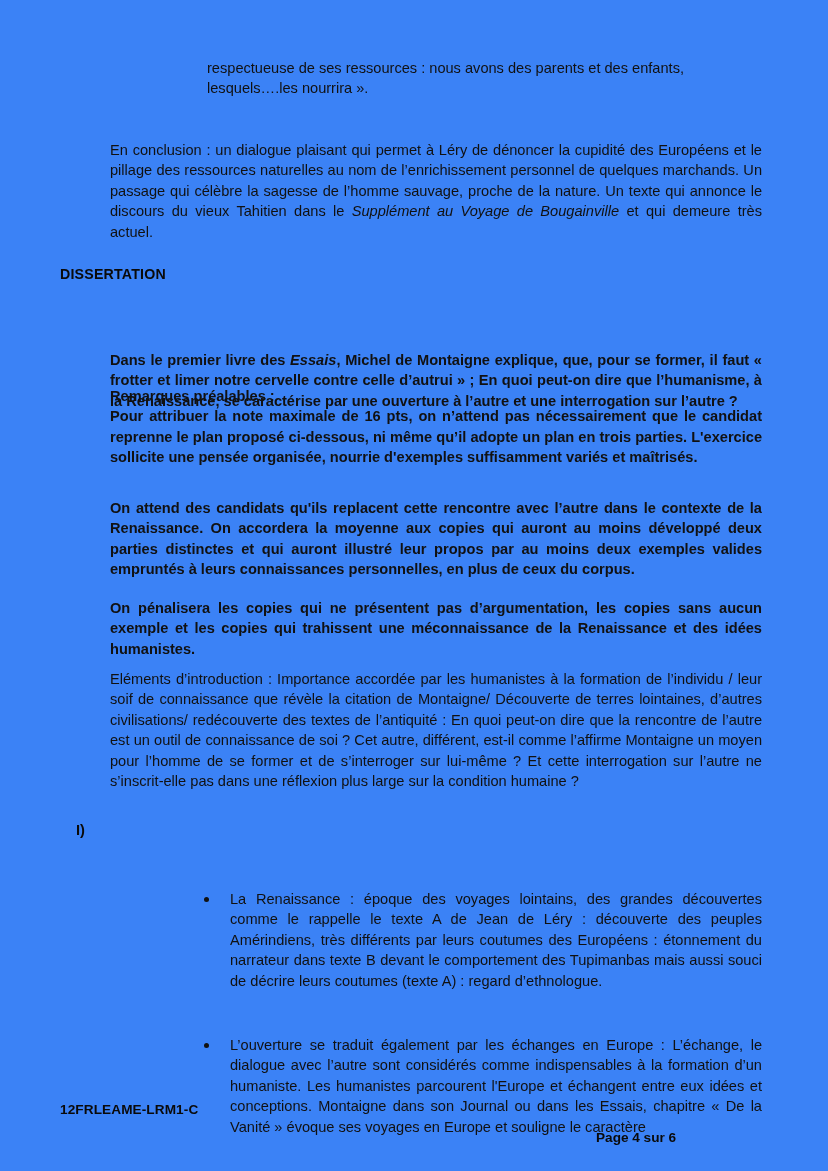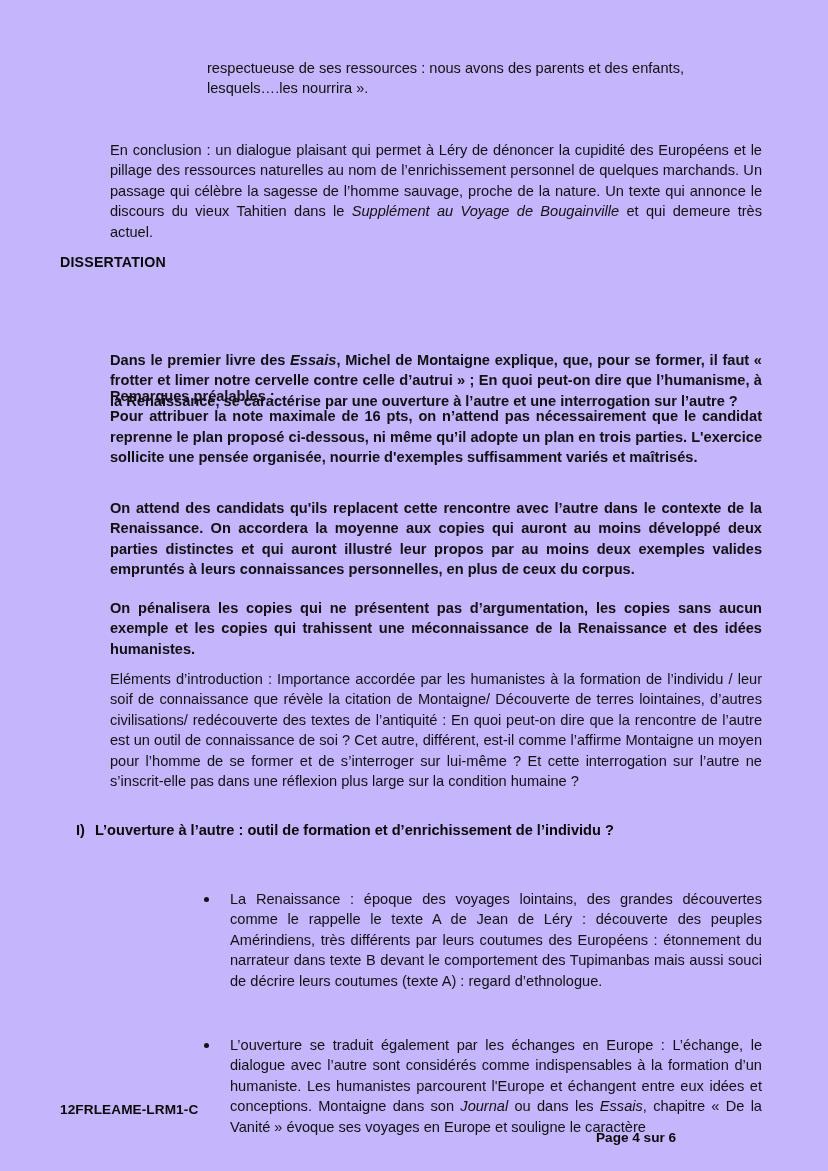--- a/index.html
+++ b/index.html
@@ -13,21 +13,21 @@
     height: 1171px;
     position: relative;
     font-family: "Liberation Sans", sans-serif;
     color: #0a0a0a;
     overflow: hidden;
   }
 
   .page {
     position: absolute;
     inset: 0;
-    background: #c4b5fd;
+    background: #3b82f6;
   }
 
   
   .para {
     position: absolute;
     text-align: justify;
     font-size: 14.6px;
     line-height: 20.4px;
     color: #111111;
     -webkit-font-smoothing: antialiased;
@@ -48,21 +48,21 @@
 
   #conclusion {
     left: 110px;
     top: 140px;
     width: 652px;
   }
 
   #dissertation-heading {
     position: absolute;
     left: 60px;
-    top: 254px;
+    top: 266px;
     font-size: 14.2px;
     font-weight: bold;
     letter-spacing: 0.2px;
     color: #0a0a0a;
   }
 
   #subject-statement {
     left: 110px;
     top: 306px;
     width: 652px;
@@ -132,21 +132,20 @@
   #bullets li .dot {
     position: absolute;
     left: 4px;
     top: 8px;
     width: 5px;
     height: 5px;
     border-radius: 50%;
     background: #111111;
   }
   #bullets li .it {
-    font-style: italic;
   }
 
   
   .footer {
     position: absolute;
     left: 0;
     right: 0;
     top: 1090px;
     height: 24px;
   }
@@ -196,21 +195,20 @@
   </div>
 
   <div class="para bold" id="expectations-block">On attend des candidats qu'ils replacent cette rencontre avec l’autre dans le contexte de la Renaissance. On accordera la moyenne aux copies qui auront au moins développé deux parties distinctes  et qui auront illustré leur propos par au moins deux exemples valides empruntés à leurs connaissances personnelles, en plus de ceux du corpus.</div>
 
   <div class="para bold" id="penalties-block">On pénalisera  les copies qui ne présentent pas d’argumentation, les copies sans aucun exemple et les copies qui trahissent une méconnaissance de la Renaissance et des idées humanistes.</div>
 
   <div class="para" id="intro-elements">Eléments d’introduction : Importance accordée par les humanistes à la formation de l’individu / leur soif de connaissance que révèle la citation de Montaigne/ Découverte de terres lointaines, d’autres civilisations/ redécouverte des textes de l’antiquité : En quoi peut-on dire que la rencontre de l’autre est un outil de connaissance de soi ? Cet autre, différent, est-il comme l’affirme Montaigne un moyen pour l’homme de se former et de s’interroger sur lui-même ? Et cette interrogation sur l’autre ne s’inscrit-elle pas dans une réflexion plus large sur la condition humaine ?</div>
 
   <div id="section-one">
     <span class="marker">I)</span>
-    <span>L’ouverture à l’autre : outil de formation et d’enrichissement de l’individu ?</span>
   </div>
 
   <ul id="bullets">
     <li>
       <span class="dot"></span><span>La Renaissance : époque des voyages lointains, des grandes découvertes comme le rappelle le texte A de Jean de Léry : découverte des peuples Amérindiens, très différents par leurs coutumes des Européens : étonnement du narrateur dans texte B devant le comportement des Tupimanbas mais aussi souci de décrire leurs coutumes (texte A) : regard d’ethnologue.</span>
     </li>
     <li>
       <span class="dot"></span><span>L’ouverture se traduit également par les échanges en Europe : L’échange, le dialogue avec l’autre sont considérés comme indispensables à la formation d’un humaniste. Les humanistes parcourent l'Europe et échangent entre eux idées et conceptions. Montaigne dans son </span><span class="it">Journal</span><span> ou dans les </span><span class="it">Essais</span><span>, chapitre « De la Vanité » évoque ses voyages en Europe et souligne le caractère</span>
     </li>
   </ul>

